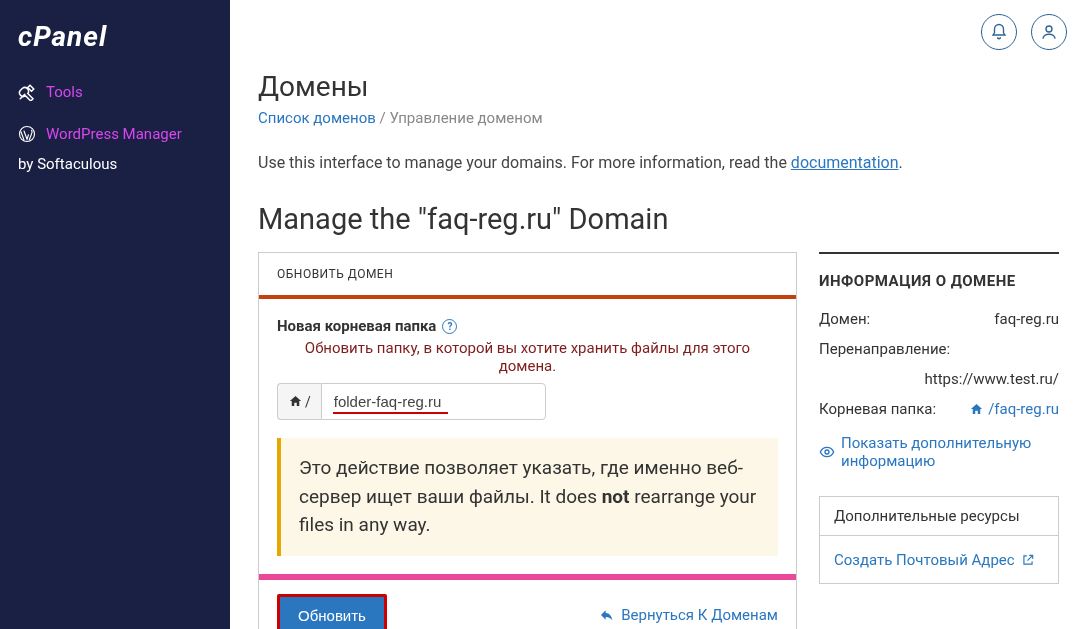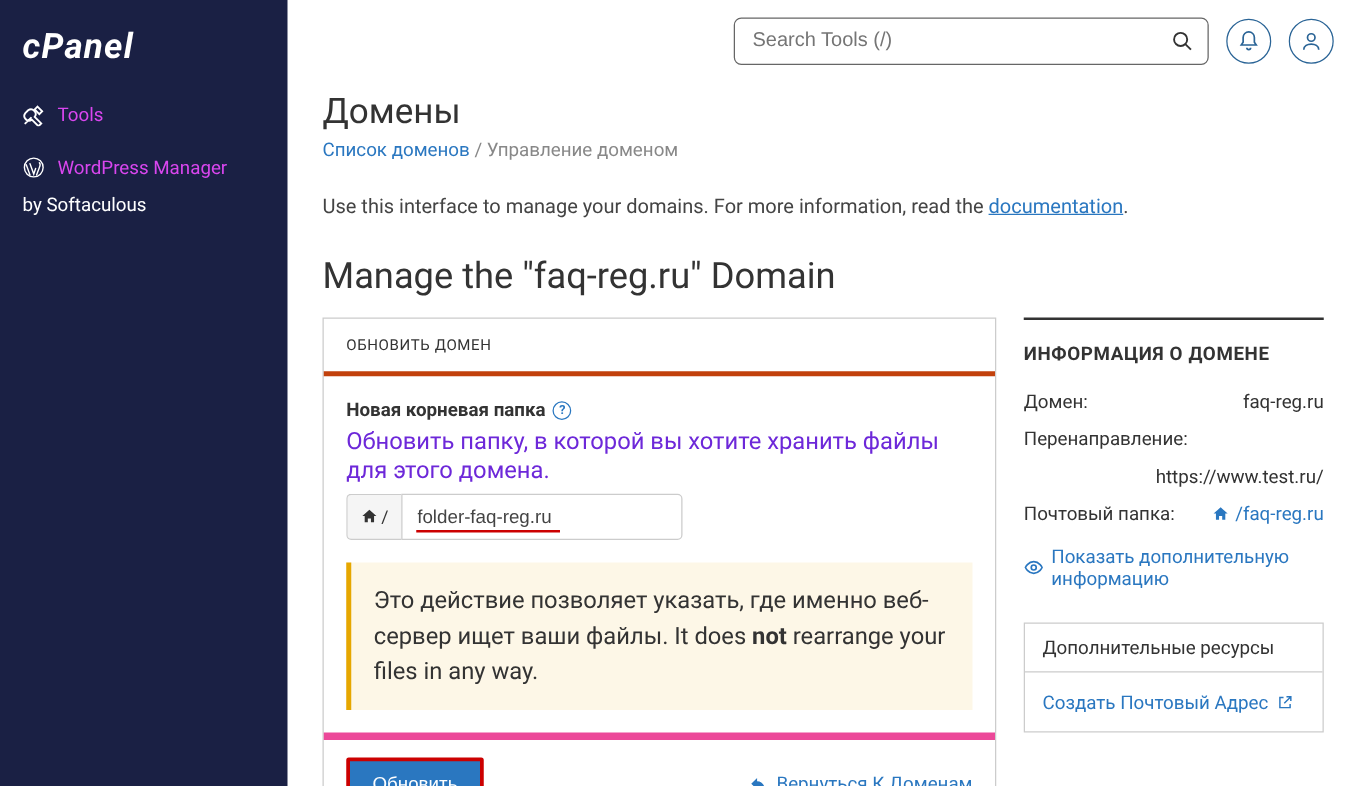--- a/index.html
+++ b/index.html
@@ -23,21 +23,21 @@
 .breadcrumb a { color: #2a77c0; text-decoration: none; }
 .intro { margin-top: 26px; font-size: 16px; color: #444; }
 .intro a { color: #2a77c0; text-decoration: underline; }
 .section-title { font-size: 29px; font-weight: 400; color: #333; margin-top: 30px; margin-bottom: 16px; }
 .columns { display: flex; gap: 22px; align-items: flex-start; }
 .card { border: 1px solid #ccc; flex: 1; }
 .card-header { padding: 14px 18px; border-bottom: 4px solid #c2410c; font-weight: 400; text-transform: uppercase; letter-spacing: 0.5px; font-size: 12px; color: #333; }
 .card-body { padding: 18px; }
 .field-label { font-weight: 700; font-size: 15px; display: flex; align-items: center; gap: 6px; }
 .help-icon { color: #2a77c0; border: 1.5px solid #2a77c0; border-radius: 50%; width: 15px; height: 15px; display: inline-flex; align-items: center; justify-content: center; font-size: 10px; cursor: pointer; }
-.field-desc { font-size: 19px; color: #6d28d9; margin-top: 4px; margin-bottom: 8px; }
+.field-desc { font-size: 15px; color: #7f1d1d; margin-top: 4px; margin-bottom: 8px; text-align: center; }
 .input-group { display: flex; width: 100%; }
 .input-prefix { display: flex; align-items: center; padding: 8px 10px; background: #f5f5f5; border: 1px solid #ccc; border-right: none; border-radius: 4px 0 0 4px; color: #333; font-size: 14px; gap: 2px; }
 .text-input { flex: 1; padding: 9px 12px; border: 1px solid #ccc; border-radius: 0 4px 4px 0; font-size: 15px; color: #444; }
 .underline-red { position: relative; }
 .underline-red::after { content: ''; position: absolute; bottom: 6px; left: 12px; width: 115px; height: 2px; background: #c00; }
 .callout { background: #fdf7e7; border-left: 4px solid #e6a700; padding: 16px 18px; margin-top: 18px; font-size: 19px; color: #333; line-height: 1.5; }
 .callout strong { font-weight: 700; }
 .card-footer { border-top: 6px solid #ec4899; padding: 14px 18px; display: flex; justify-content: space-between; align-items: center; }
 .btn-primary { background: #2a77c0; color: #fff; border: none; padding: 10px 18px; font-size: 15px; cursor: pointer; border: 3px solid #c00; border-radius: 2px; }
 .btn-link-icon { color: #2a77c0; text-decoration: none; font-size: 15px; display: inline-flex; align-items: center; gap: 6px; cursor: pointer; }
@@ -78,31 +78,20 @@
             <path d="M4 9l4 11M8 8l4 11 2-6M18 7c1 1 1 3 0 5l-3 8" stroke-linecap="round"></path>
           </svg>
       </span>
       <span>WordPress Manager</span>
     </div>
     <div class="nav-sub">by Softaculous</div>
   </aside>
 
   <main class="main">
     <div class="topbar">
-      <div class="search-wrap">
-        <input class="search-input" placeholder="Search Tools (/)" style="">
-        <button class="search-icon-btn">
-          <span>
-            <svg viewBox="0 0 24 24" width="18" height="18" fill="none" stroke="currentColor" stroke-width="2">
-                <circle cx="10" cy="10" r="7"></circle>
-                <path d="M21 21l-6-6"></path>
-              </svg>
-          </span>
-        </button>
-      </div>
       <button class="circle-btn">
         <span>
           <svg viewBox="0 0 24 24" width="18" height="18" fill="none" stroke="currentColor" stroke-width="1.8">
               <path d="M6 8a6 6 0 0112 0v5l2 3H4l2-3V8z"></path>
               <path d="M10 19a2 2 0 004 0"></path>
             </svg>
         </span>
       </button>
       <button class="circle-btn">
         <span>
@@ -172,21 +161,21 @@
             <span class="info-key">Домен:</span>
             <span class="info-val">faq-reg.ru</span>
           </div>
           <div class="info-row">
             <span class="info-key">Перенаправление:</span>
           </div>
           <div class="info-row" style="justify-content:flex-end;">
             <span class="info-val">https://www.test.ru/</span>
           </div>
           <div class="info-row">
-            <span class="info-key">Почтовый папка:</span>
+            <span class="info-key">Корневая папка:</span>
             <span class="info-val-link">
               <span>
                 <svg viewBox="0 0 24 24" width="15" height="15" fill="currentColor">
                     <path d="M12 3l9 8h-3v8h-4v-5h-4v5H6v-8H3z"></path>
                   </svg>
               </span>
               <span>/faq-reg.ru</span>
             </span>
           </div>
           <div class="show-more">

